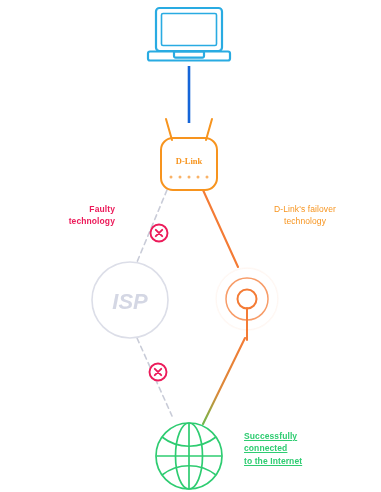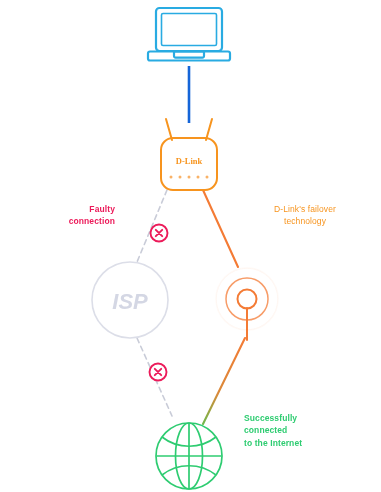--- a/index.html
+++ b/index.html
@@ -43,24 +43,25 @@
   #label-failover {
     left: 245px;
     top: 203px;
     width: 120px;
     text-align: center;
     color: #f7941e;
     font-weight: normal;
   }
   #label-success {
     left: 244px;
-    top: 412px;
+    top: 430px;
     width: 125px;
     text-align: left;
     color: #2ecc71;
+    text-decoration: underline;
   }
   .isp-text {
     font-family: "Liberation Sans", sans-serif;
     font-style: italic;
     font-weight: bold;
   }
   .dlink-text {
     font-family: "Liberation Serif", serif;
     font-weight: bold;
   }
@@ -150,21 +151,21 @@
       <path d="M155.8 229.8 L162.2 236.2 M162.2 229.8 L155.8 236.2" stroke="#ec1b5a" stroke-width="1.9" stroke-linecap="round"></path>
     </g>
 
     <g>
       <circle cx="158" cy="372" r="8.5" fill="#ffffff" stroke="#ec1b5a" stroke-width="1.9"></circle>
       <path d="M154.8 368.8 L161.2 375.2 M161.2 368.8 L154.8 375.2" stroke="#ec1b5a" stroke-width="1.9" stroke-linecap="round"></path>
     </g>
   </svg>
 
   <div class="lbl" id="label-faulty">Faulty
-connection</div>
+technology</div>
 
   <div class="lbl" id="label-failover">D-Link's failover
 technology</div>
 
   <div class="lbl" id="label-success">Successfully
 connected
 to the Internet</div>
 
 </div>
 

